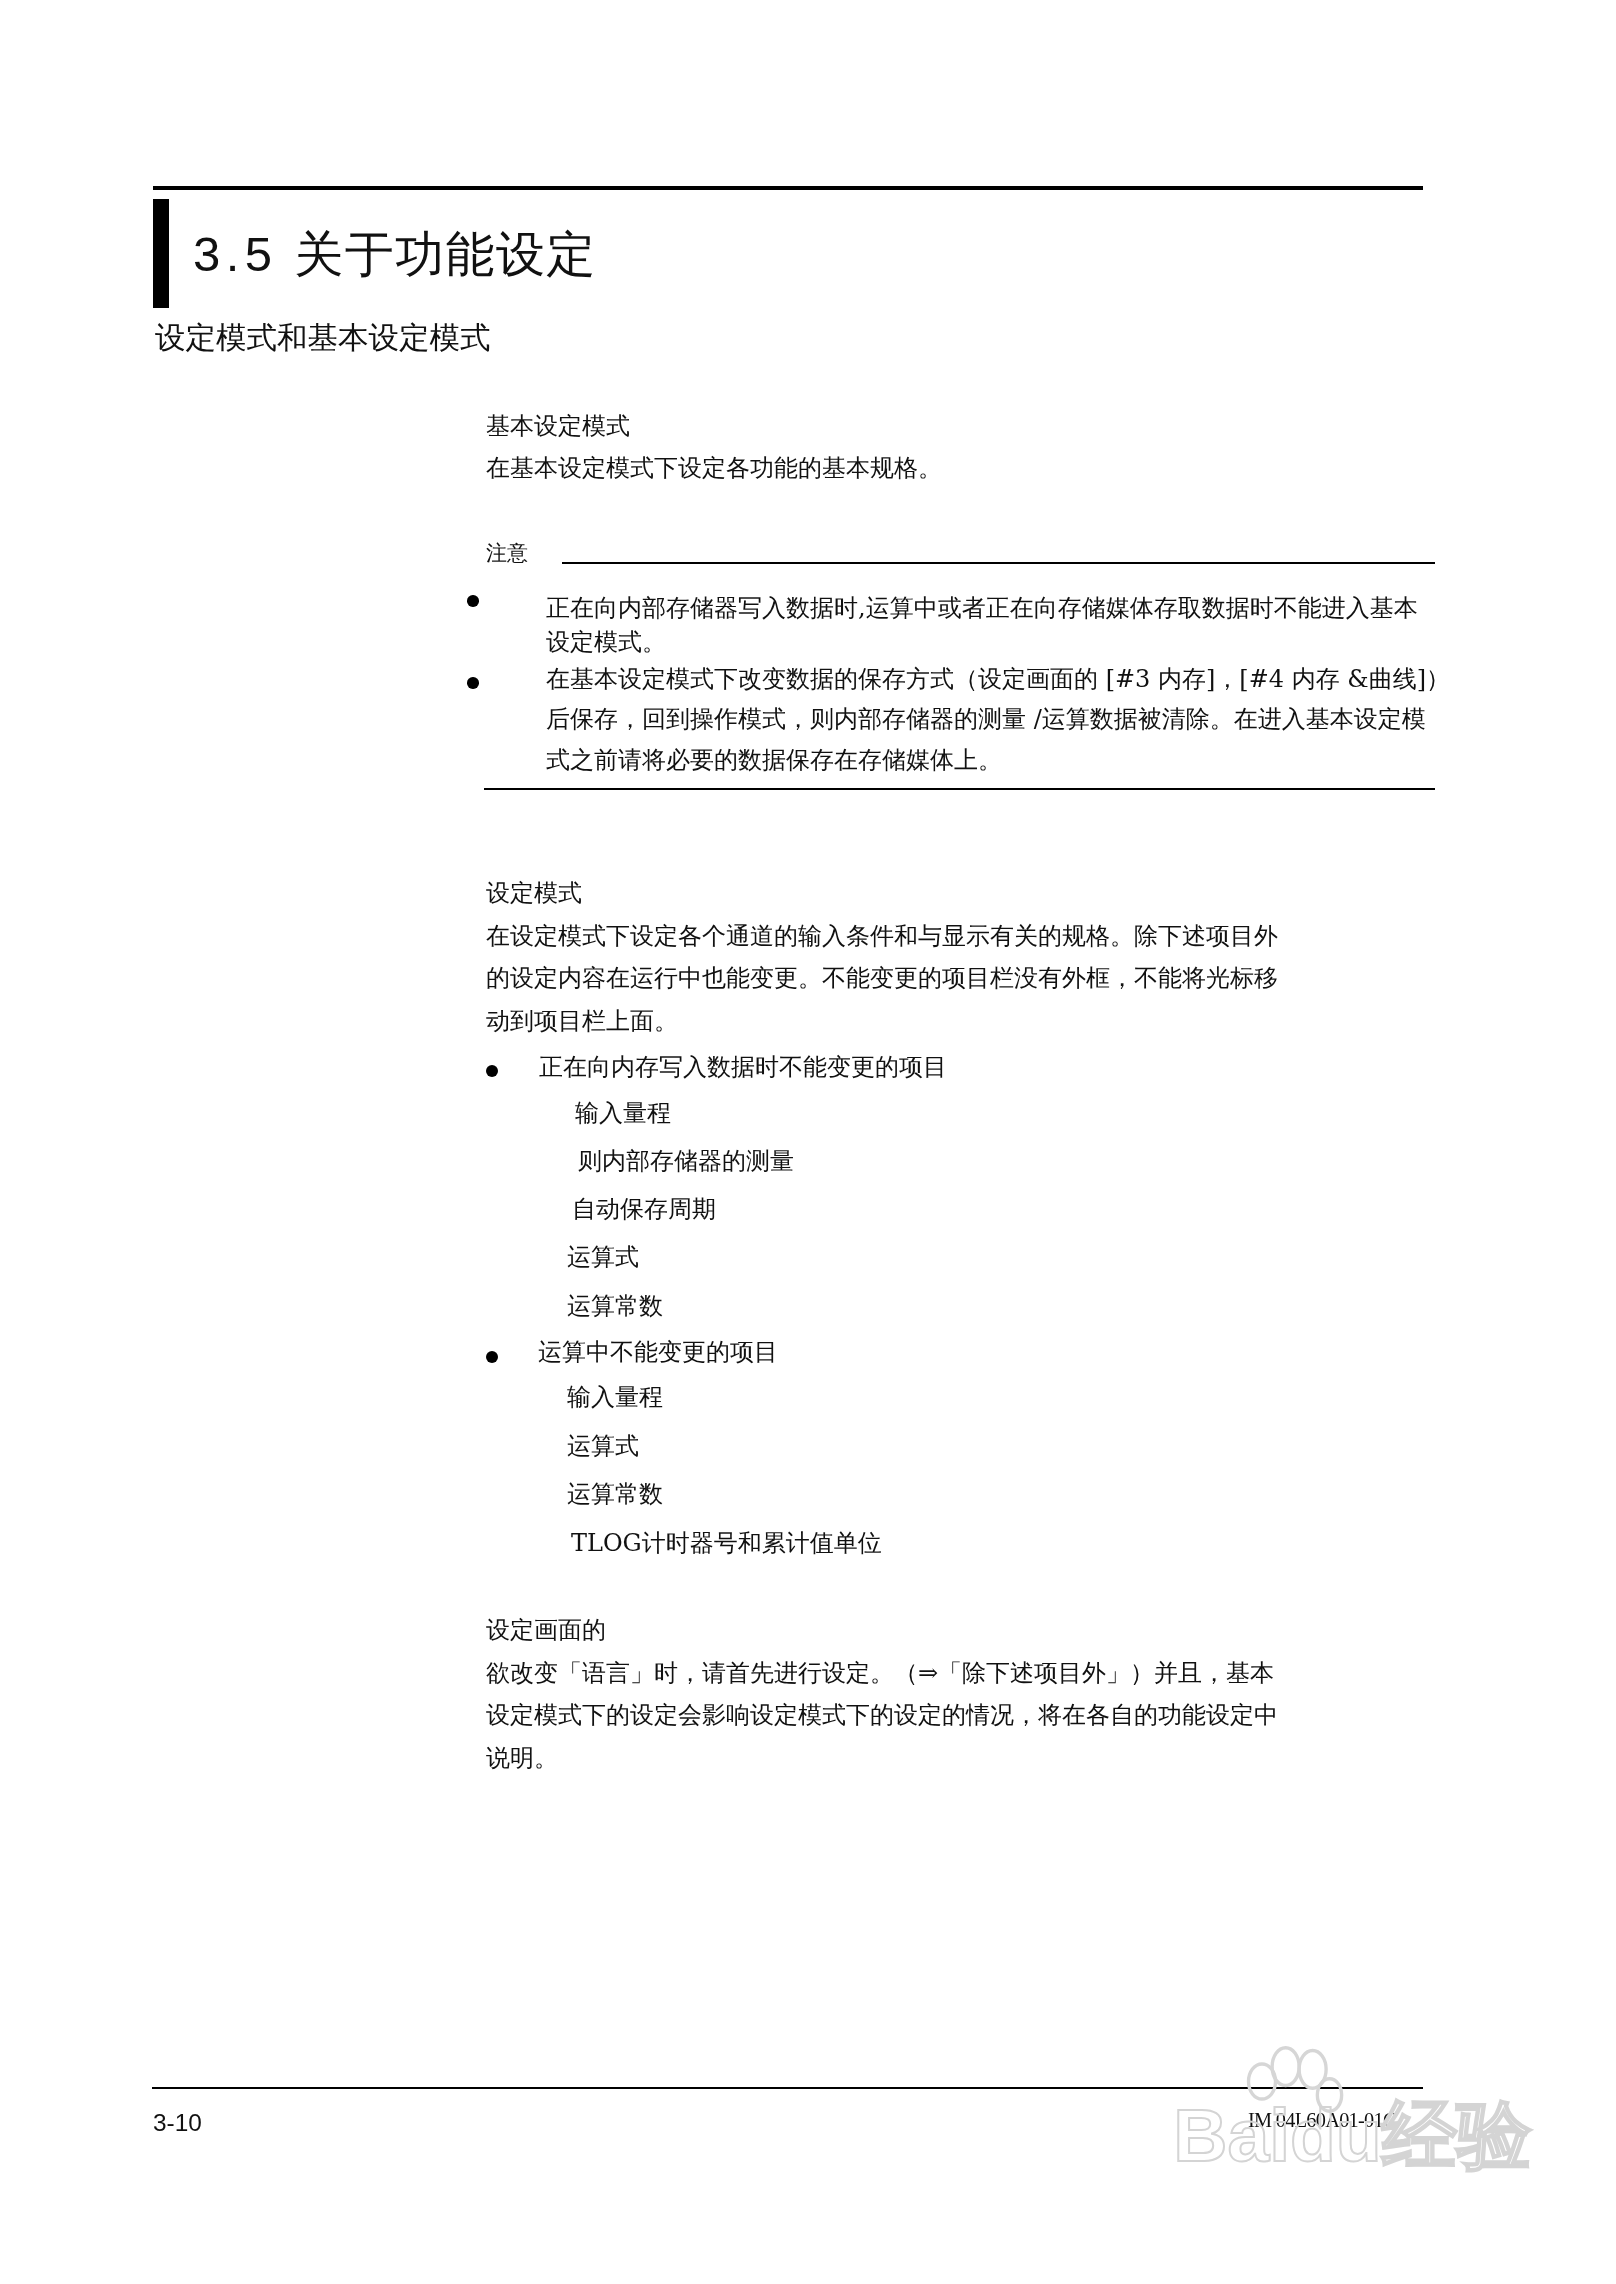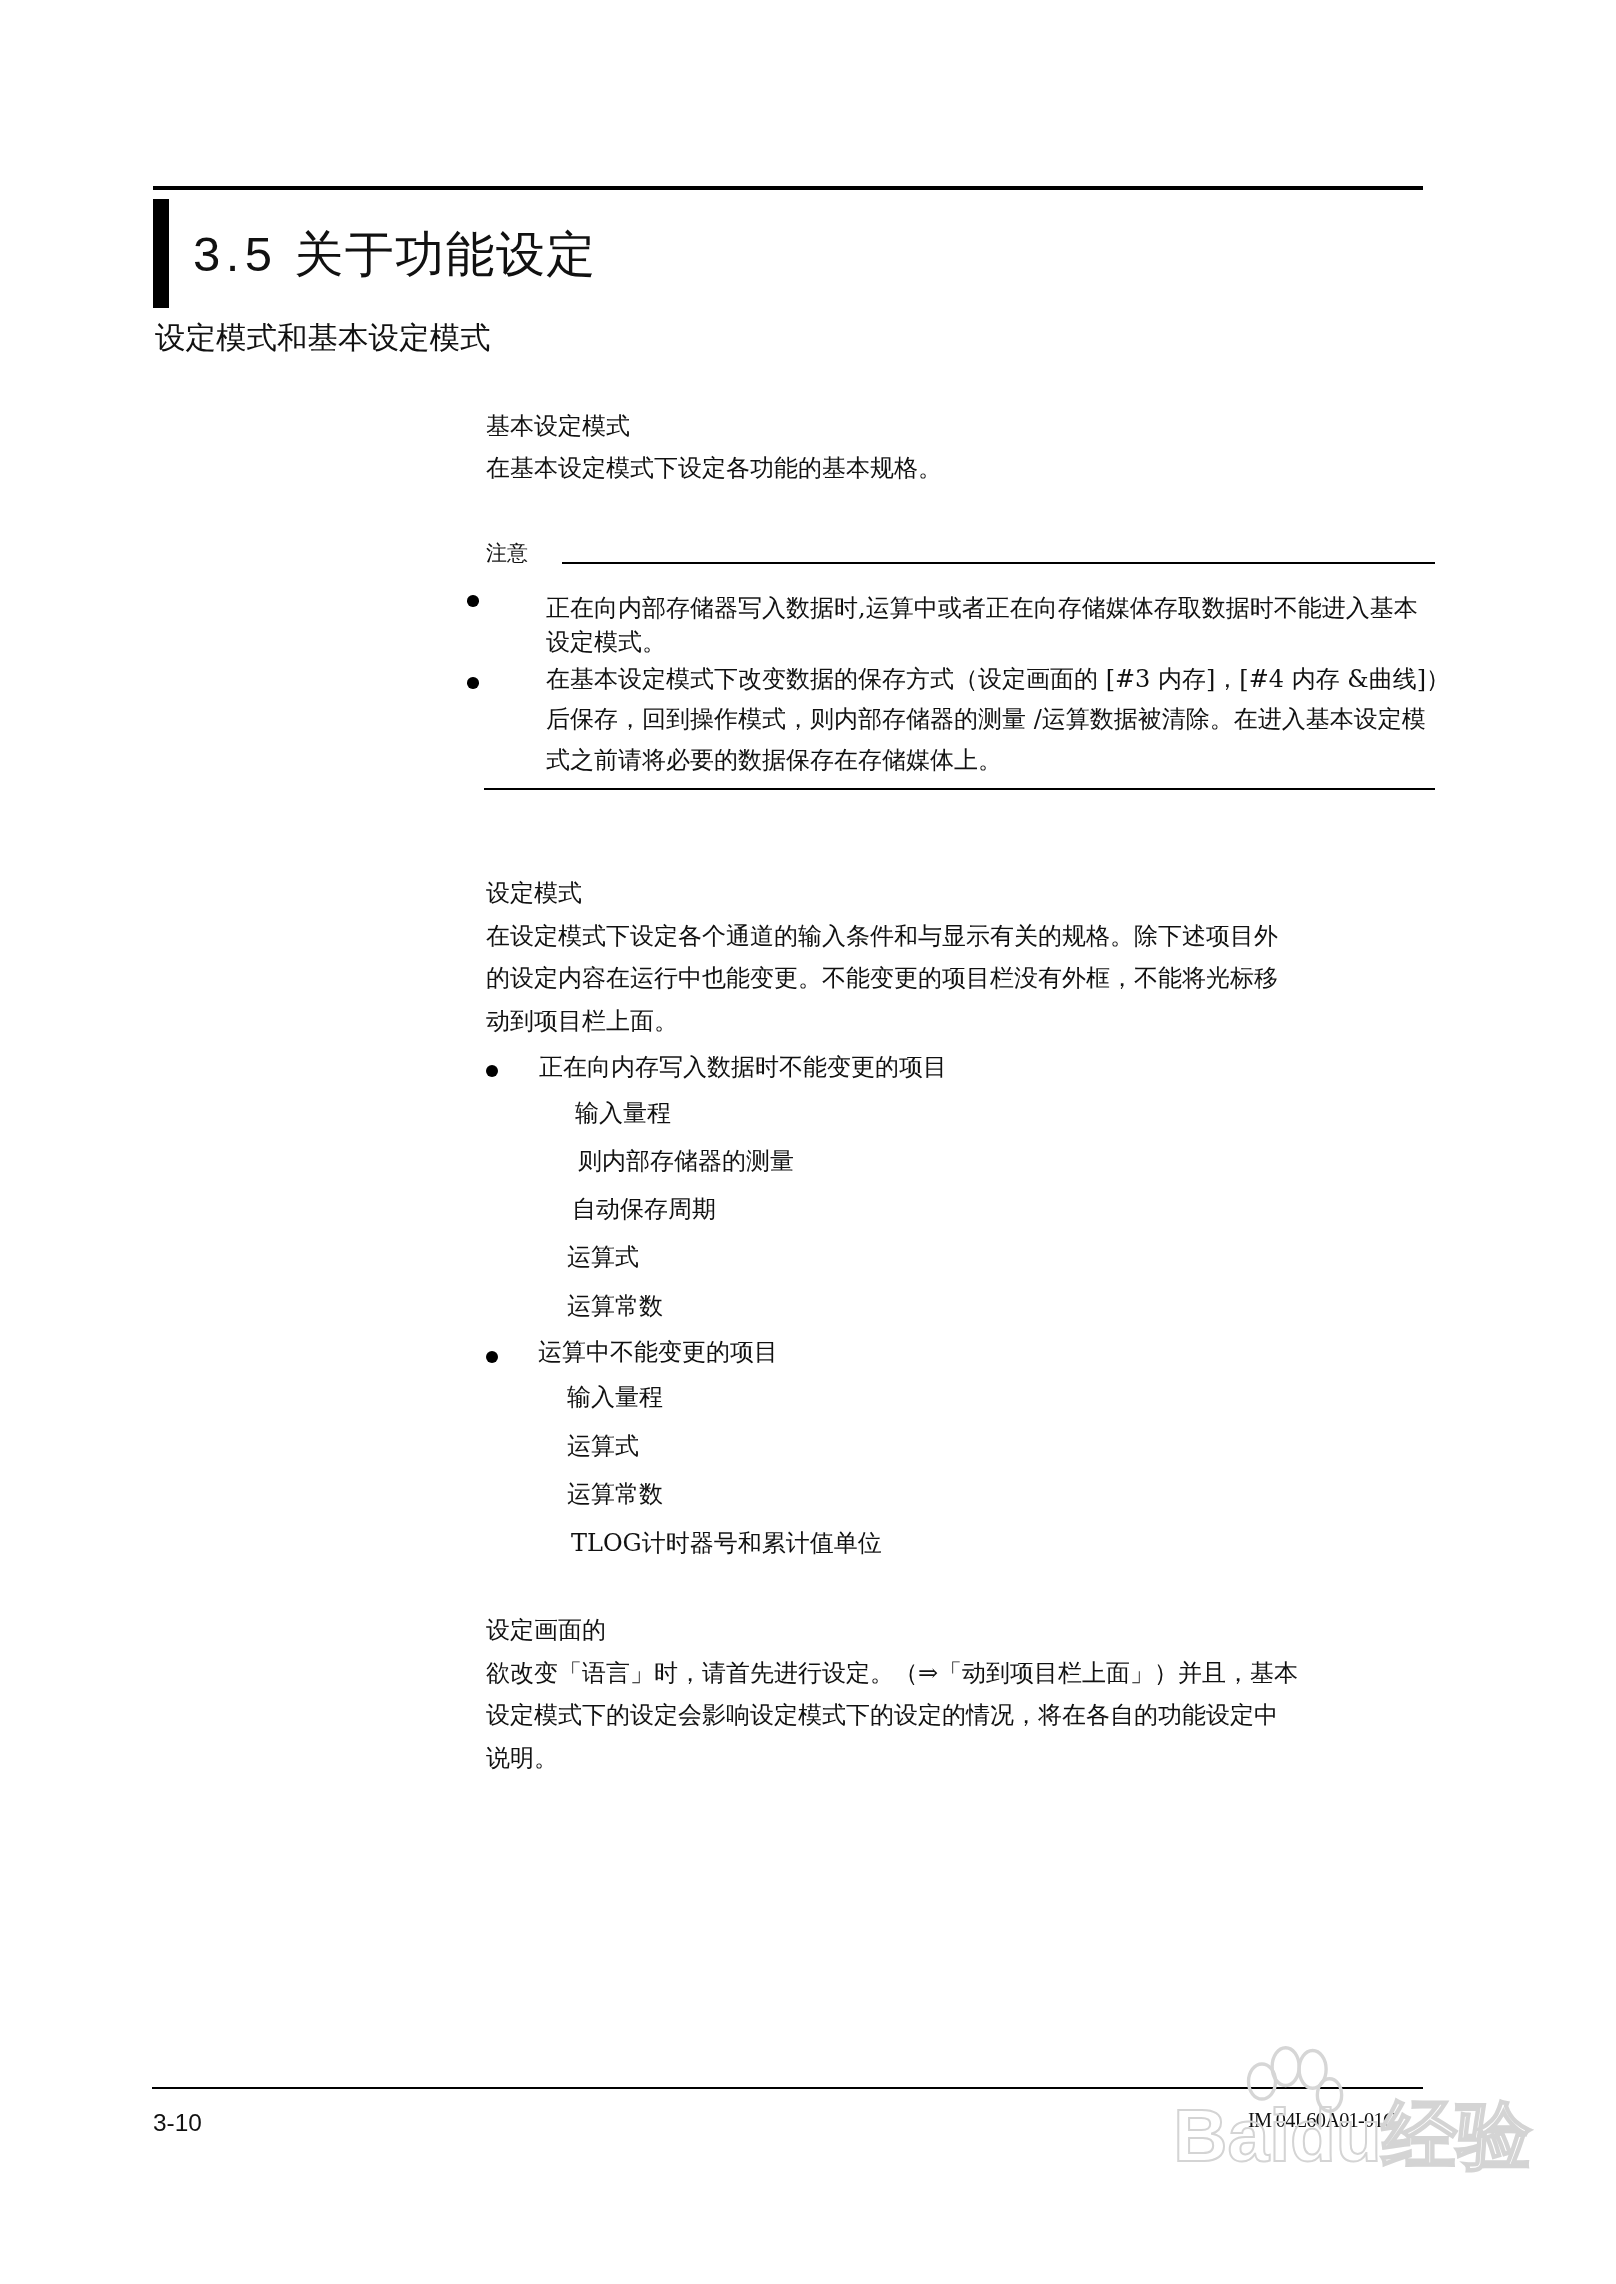--- a/index.html
+++ b/index.html
@@ -64,21 +64,21 @@
 <div class="abs body-text" style="left:567px; top:1292px;">运算常数</div>
 
 <div class="bullet" style="left:486px; top:1351px;"></div>
 <div class="abs body-text" style="left:538px; top:1338px;">运算中不能变更的项目</div>
 <div class="abs body-text" style="left:567px; top:1383px;">输入量程</div>
 <div class="abs body-text" style="left:567px; top:1432px;">运算式</div>
 <div class="abs body-text" style="left:567px; top:1480px;">运算常数</div>
 <div class="abs body-text" style="left:571px; top:1529px;">TLOG计时器号和累计值单位</div>
 
 <div class="abs body-text" style="left:486px; top:1616px;">设定画面的</div>
-<div class="abs body-text" style="left:486px; top:1659px;">欲改变「语言」时，请首先进行设定。（⇒「动到项目栏上面」）并且，基本</div>
+<div class="abs body-text" style="left:486px; top:1659px;">欲改变「语言」时，请首先进行设定。（⇒「除下述项目外」）并且，基本</div>
 <div class="abs body-text" style="left:486px; top:1701px;">设定模式下的设定会影响设定模式下的设定的情况，将在各自的功能设定中</div>
 <div class="abs body-text" style="left:486px; top:1744px;">说明。</div>
 
 <div class="rule" style="left:152px; top:2087px; width:1271px; height:2px;"></div>
 <div class="abs footer-text" style="left:153px; top:2109px;">3-10</div>
 <div class="abs footer-id" style="left:1248px; top:2107px;">IM 04L60A01-01C</div>
 
 <div class="watermark">
   <svg width="136" height="81" style="position:absolute; left:68px; top:6.8px;" viewBox="0 0 200 120">
     <g fill="none" stroke="#d6d6d6" stroke-width="5">

